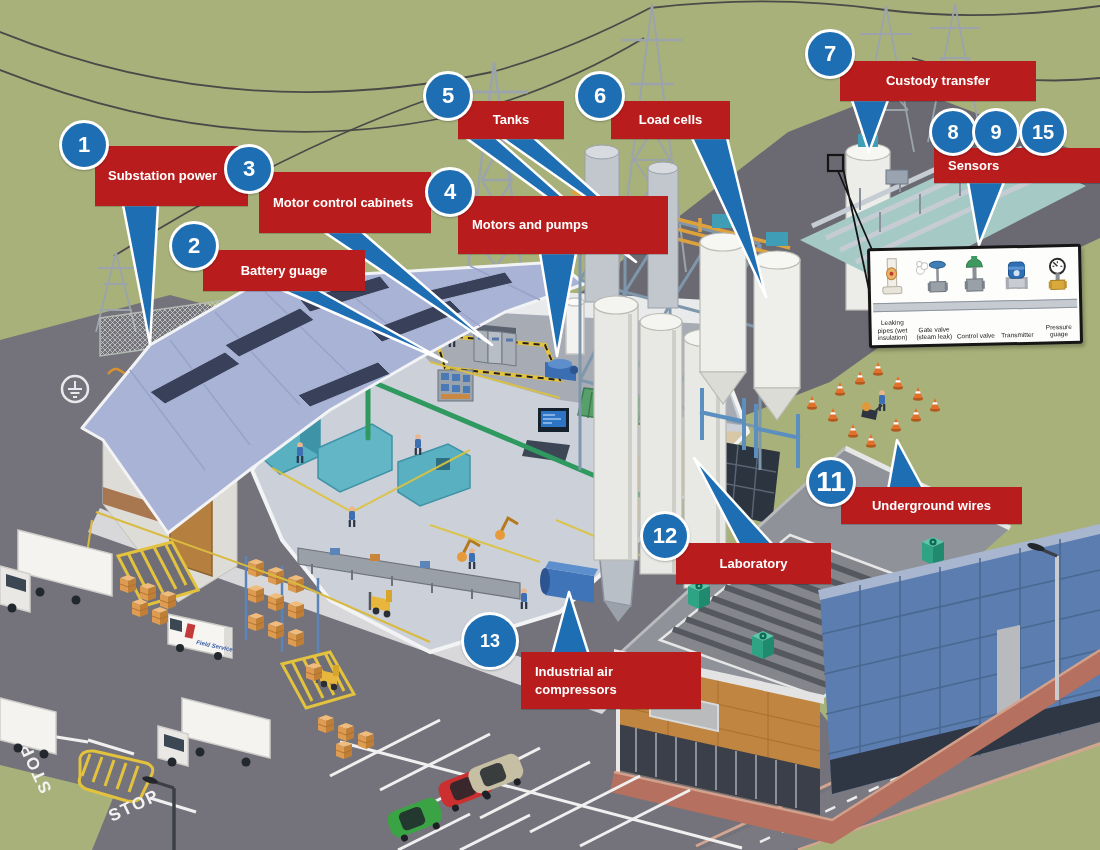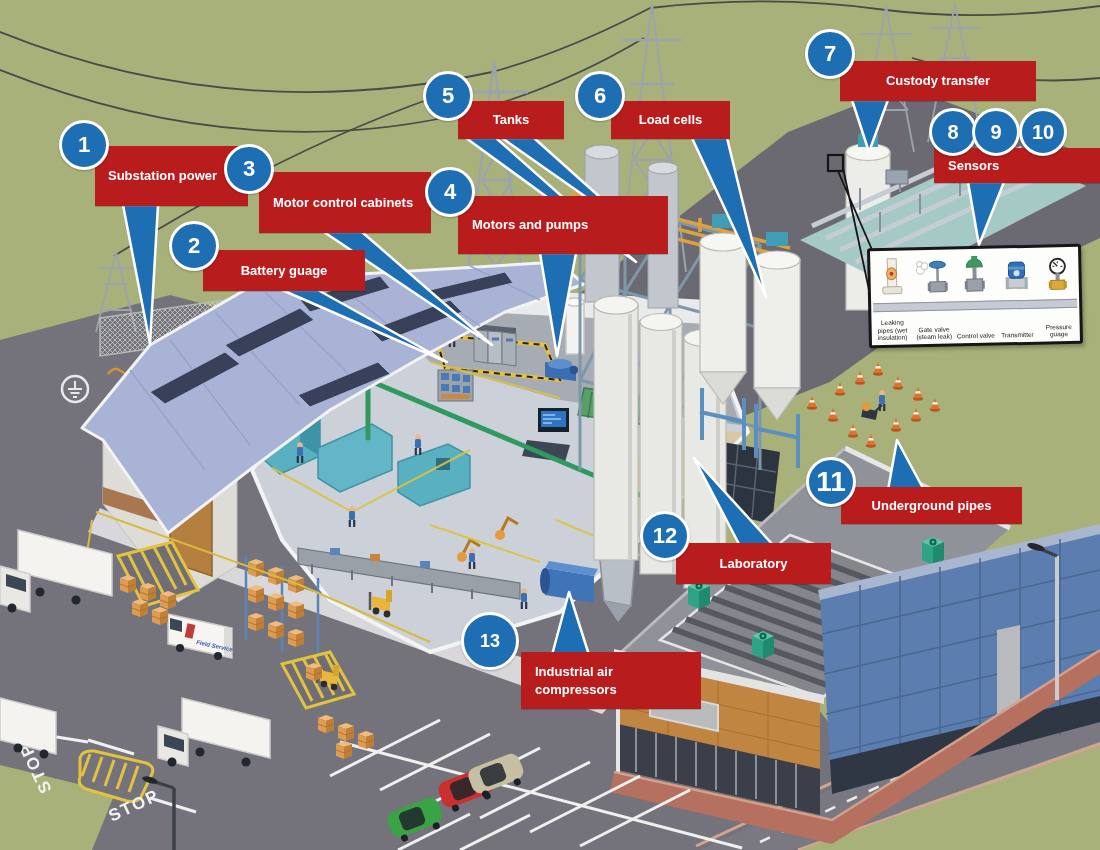--- a/index.html
+++ b/index.html
@@ -626,24 +626,24 @@
   <div class="co-num" id="n6">6</div>
 </div>
 <div class="co">
   <div class="co-box center" id="b7">Custody transfer</div>
   <div class="co-num" id="n7">7</div>
 </div>
 <div class="co">
   <div class="co-box" id="b8">Sensors</div>
   <div class="co-num" id="n8a">8</div>
   <div class="co-num" id="n8b">9</div>
-  <div class="co-num" id="n8c">10</div>
-</div>
-<div class="co">
-  <div class="co-box center" id="b11">Underground pipes</div>
+  <div class="co-num" id="n8c">15</div>
+</div>
+<div class="co">
+  <div class="co-box center" id="b11">Underground wires</div>
   <div class="co-num" id="n11">11</div>
 </div>
 <div class="co">
   <div class="co-box center" id="b12">Laboratory</div>
   <div class="co-num" id="n12">12</div>
 </div>
 <div class="co">
   <div class="co-box" id="b13">Industrial air compressors</div>
   <div class="co-num" id="n13">13</div>
 </div>

